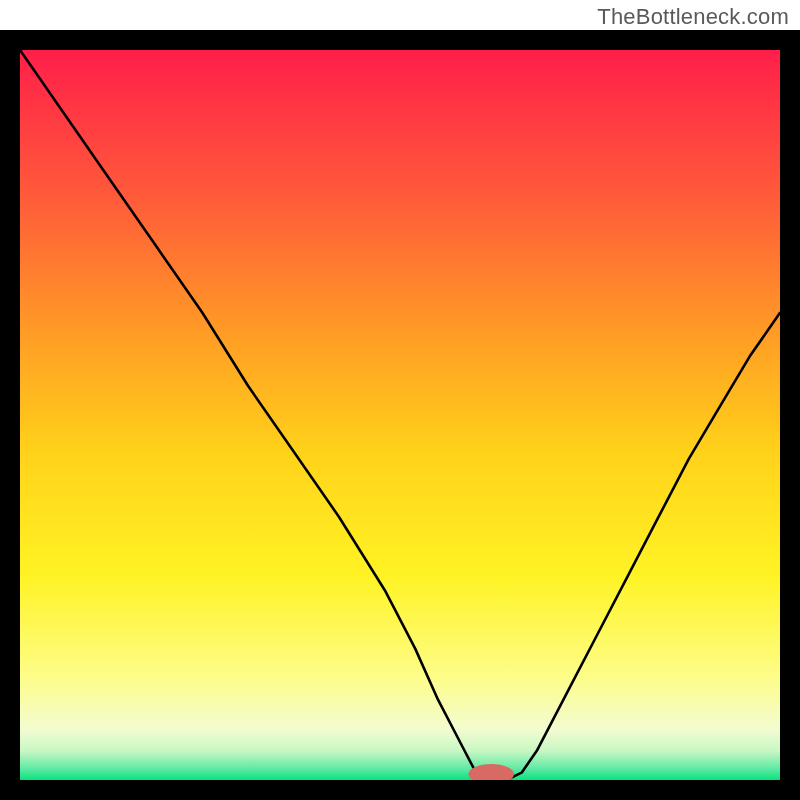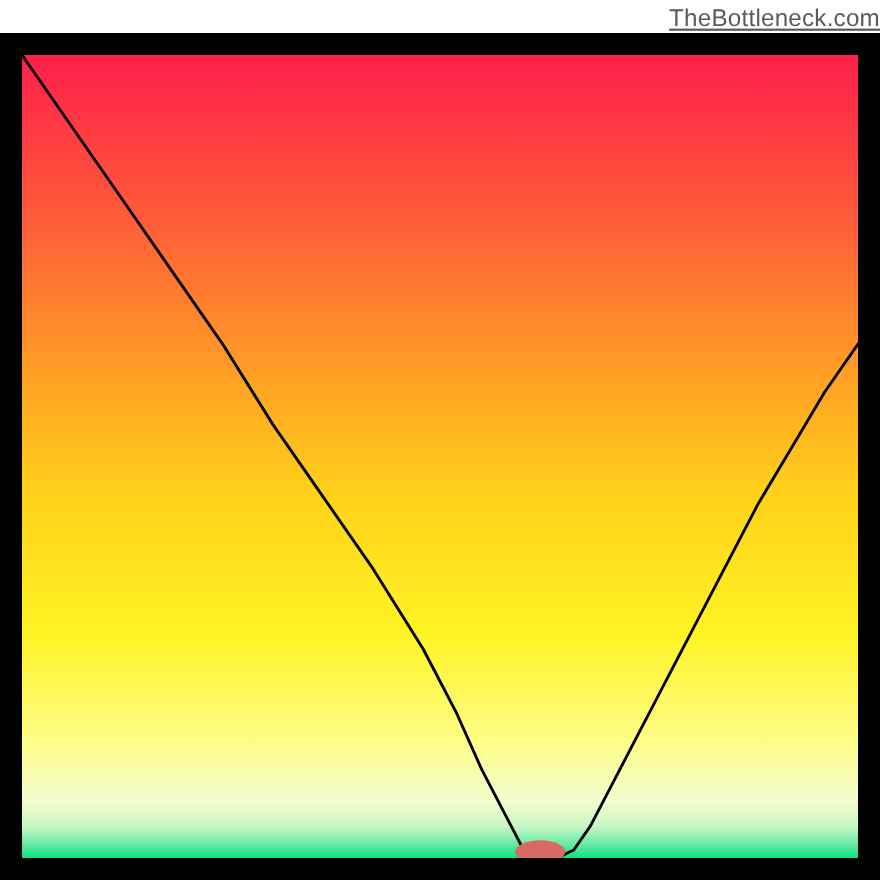--- a/index.html
+++ b/index.html
@@ -12,27 +12,26 @@
     font-family: Arial, Helvetica, sans-serif;
   }
   .wrap {
     position: relative;
     width: 800px;
     height: 800px;
   }
   .watermark {
     position: absolute;
     top: 4px;
-    right: 0;
+    right: 11px;
     color: #5a5a5a;
     font-size: 22px;
     font-weight: 500;
     letter-spacing: 0.2px;
     z-index: 3;
-    text-decoration: underline;
   }
   .frame {
     position: absolute;
     left: 0;
     top: 30px;
     width: 800px;
     height: 770px;
     background: #000;
     z-index: 1;
   }

